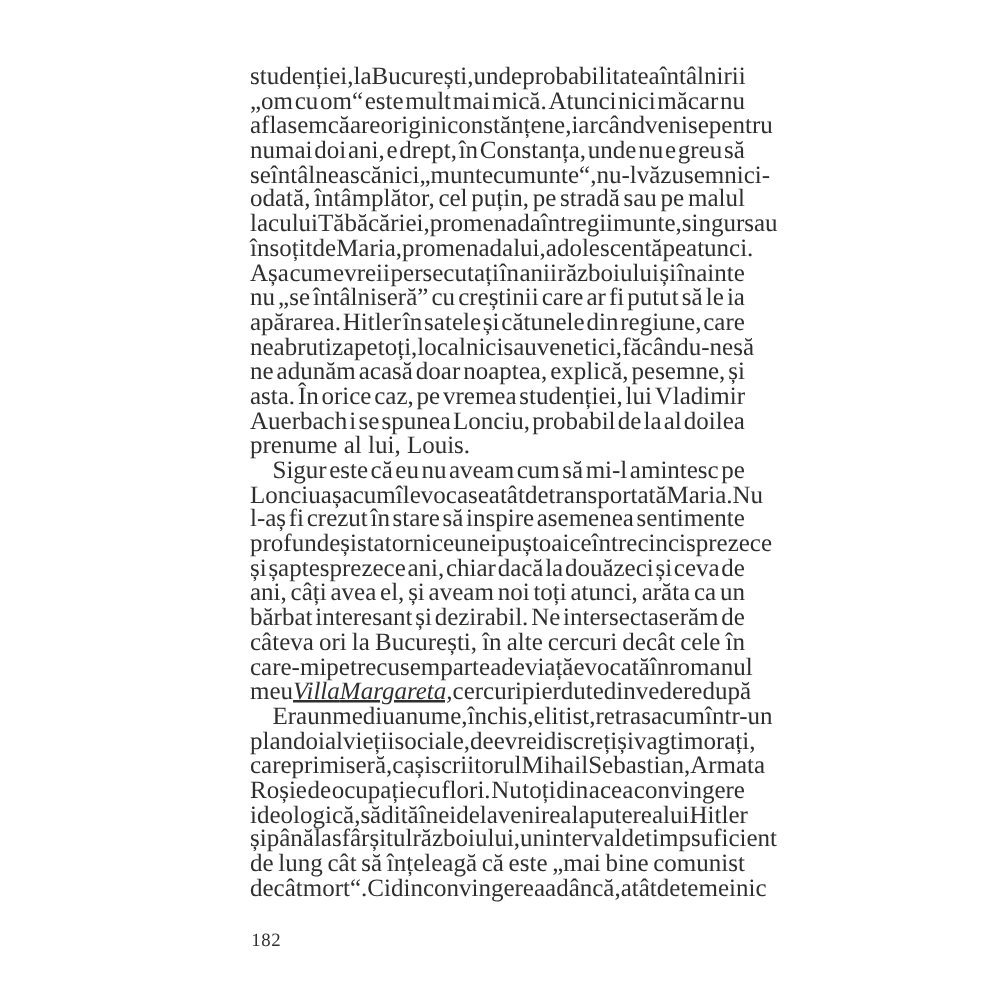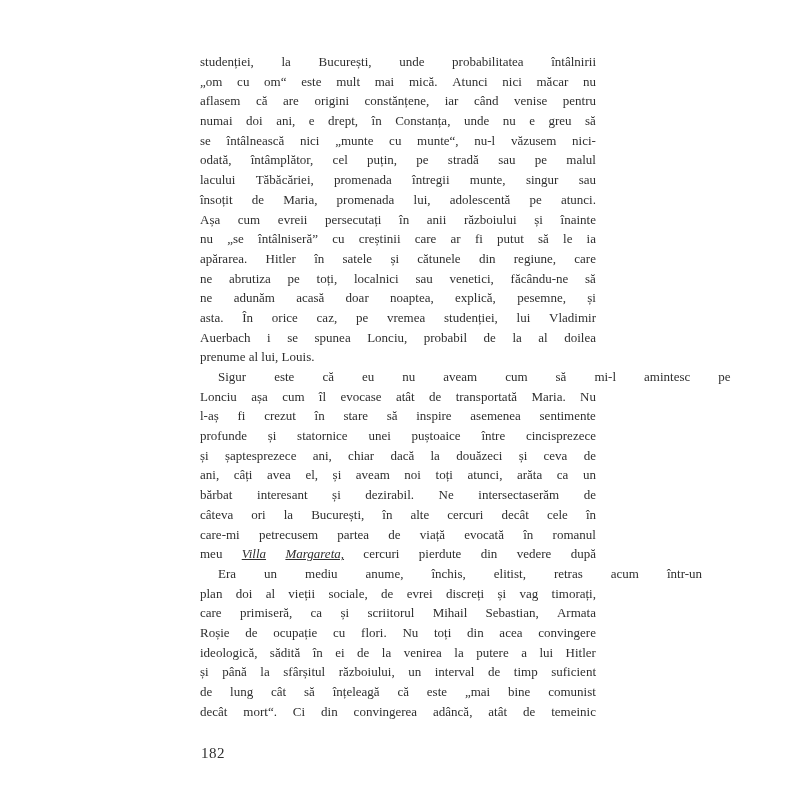--- a/index.html
+++ b/index.html
@@ -16,38 +16,38 @@
     width: 800px;
     height: 800px;
     background: #ffffff;
     color: #2f2f2f;
   }
   .text-block {
     position: absolute;
     left: 200px;
     top: 52px;
     width: 396px;
-    font-size: 13px;
+    font-size: 20px;
   }
   .para { margin: 0; padding: 0; }
   
   .line {
     display: flex;
     justify-content: space-between;
     align-items: baseline;
     height: 19.7px;
     line-height: 19.7px;
     white-space: nowrap;
   }
   
   .line.lastline {
     display: block;
     text-align: left;
   }
-  .line.indent { padding-left: 18px; gap: 28px; }
+  .line.indent { padding-left: 18px; }
   .it { font-style: italic; text-decoration: underline; }
   .page-number {
     position: absolute;
     left: 201px;
     top: 744px;
     font-size: 15px;
     line-height: 18px;
     letter-spacing: 0.5px;
     color: #2f2f2f;
     text-align: right;

